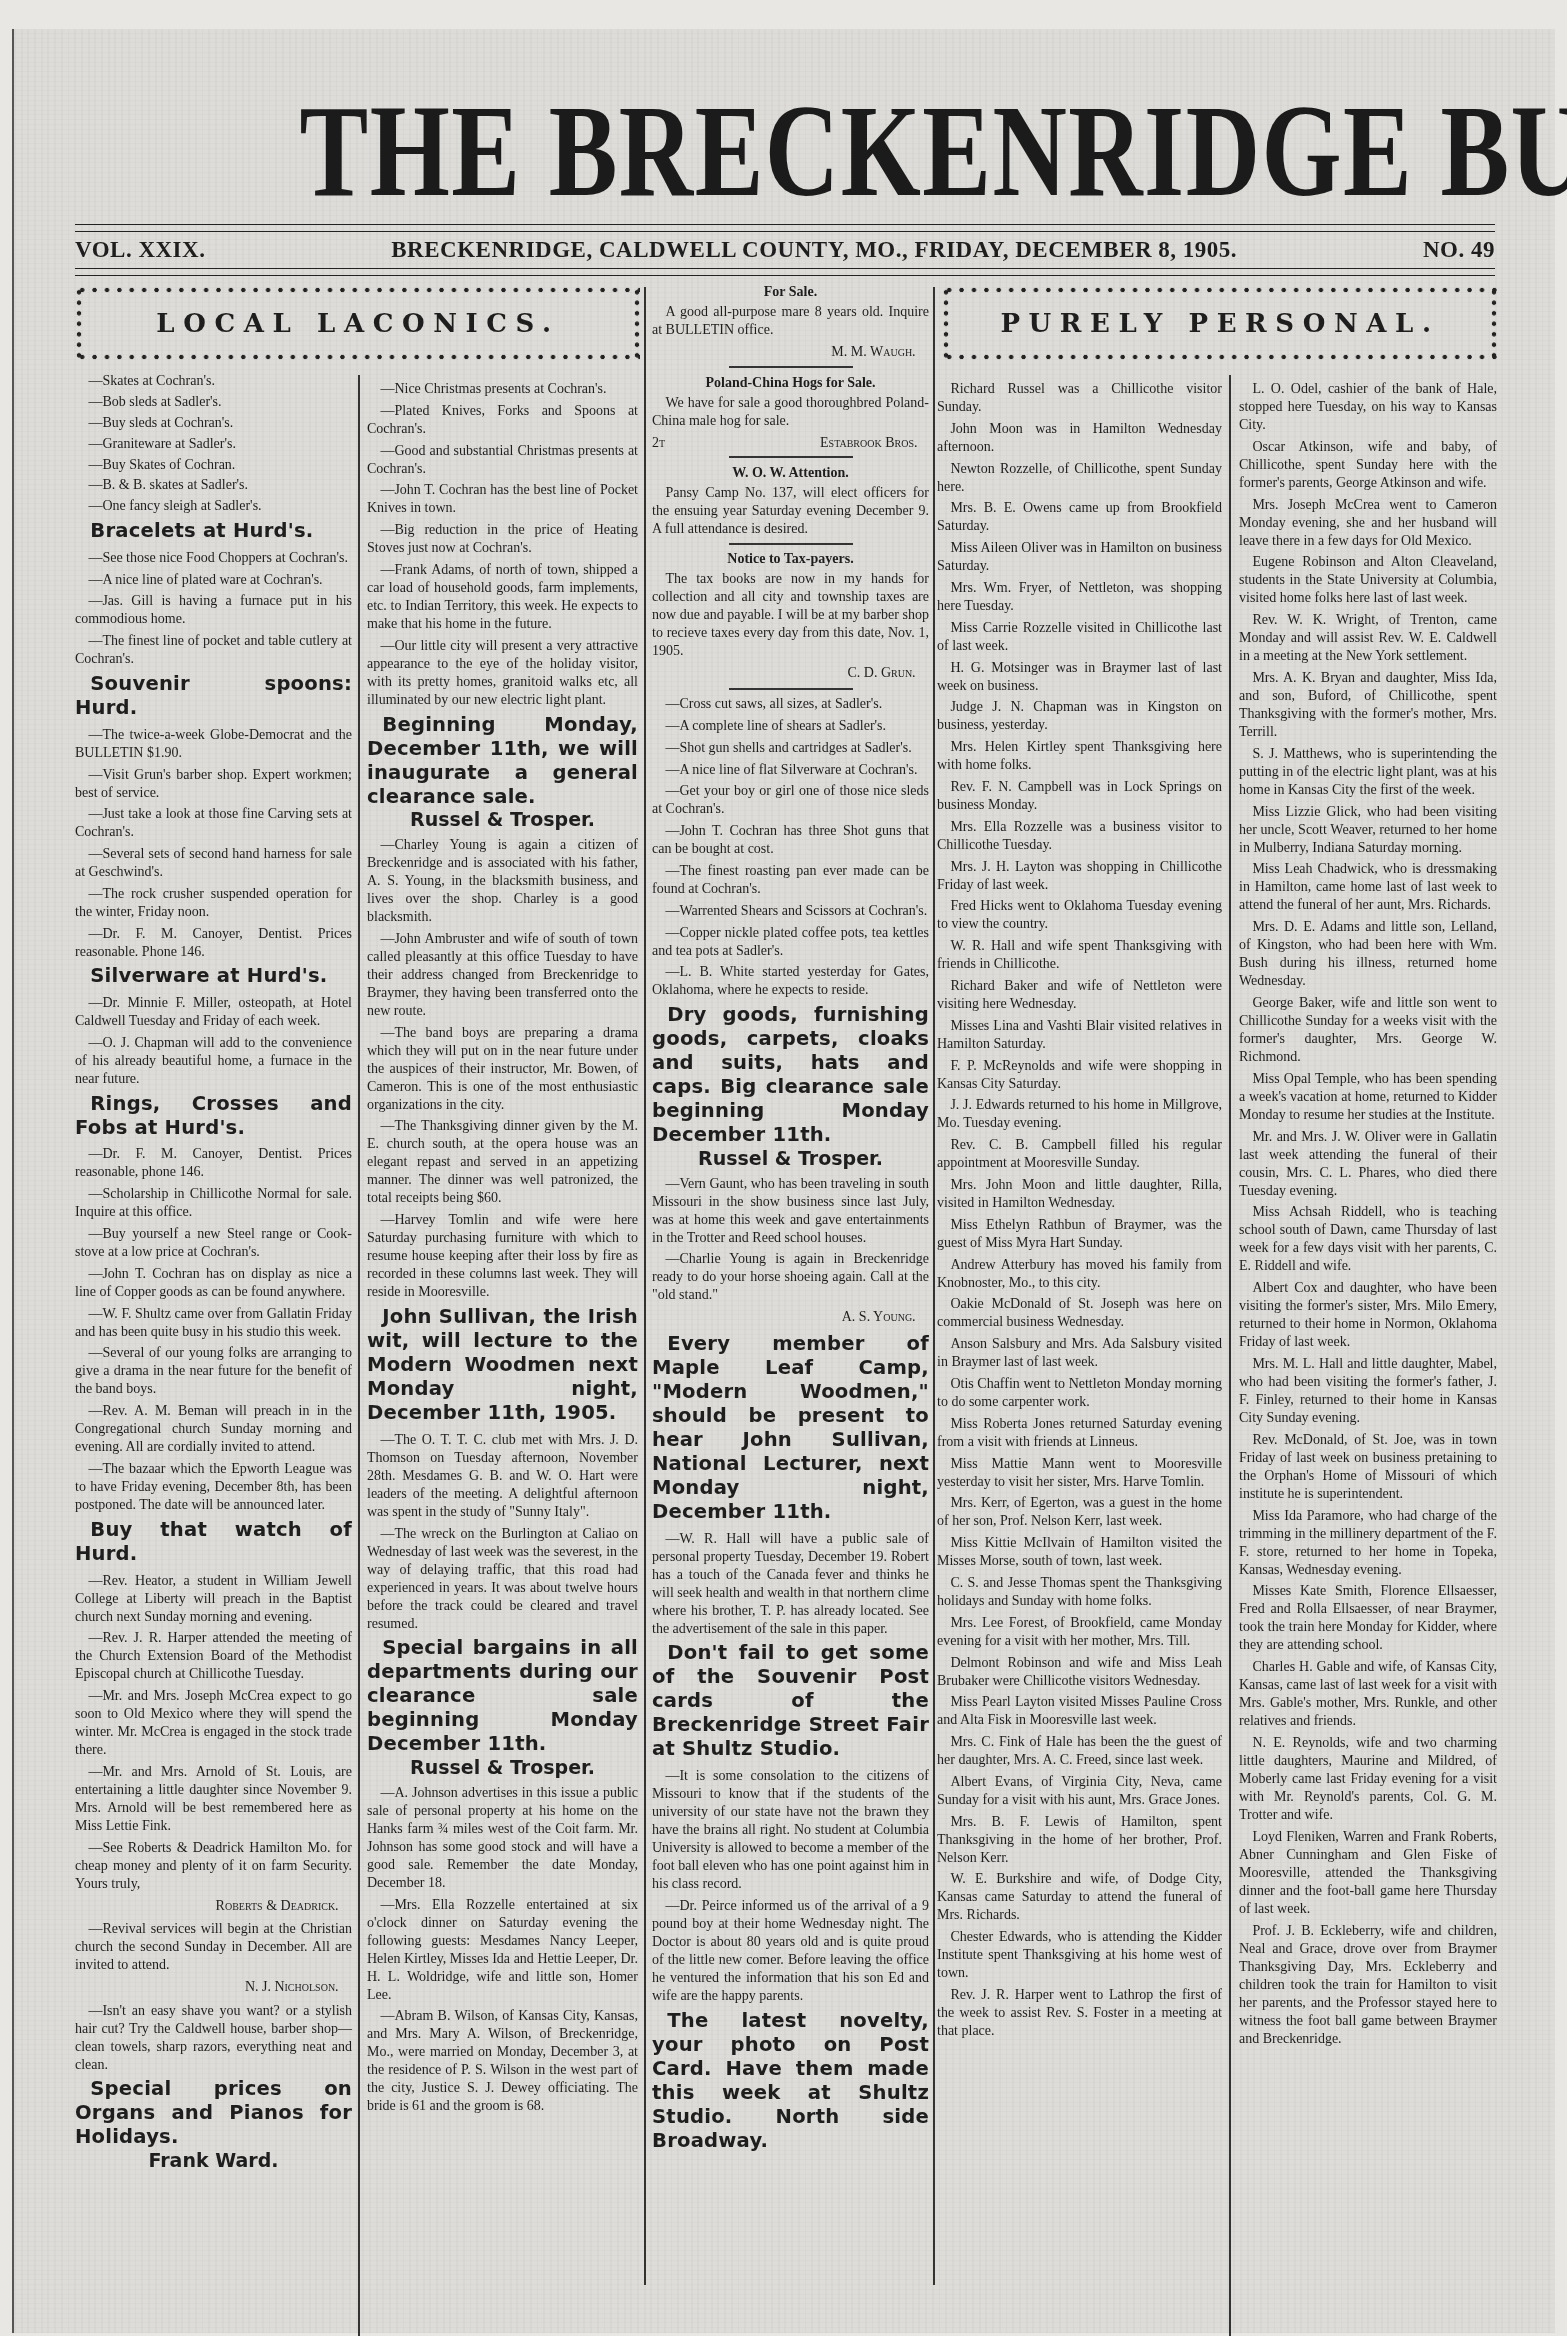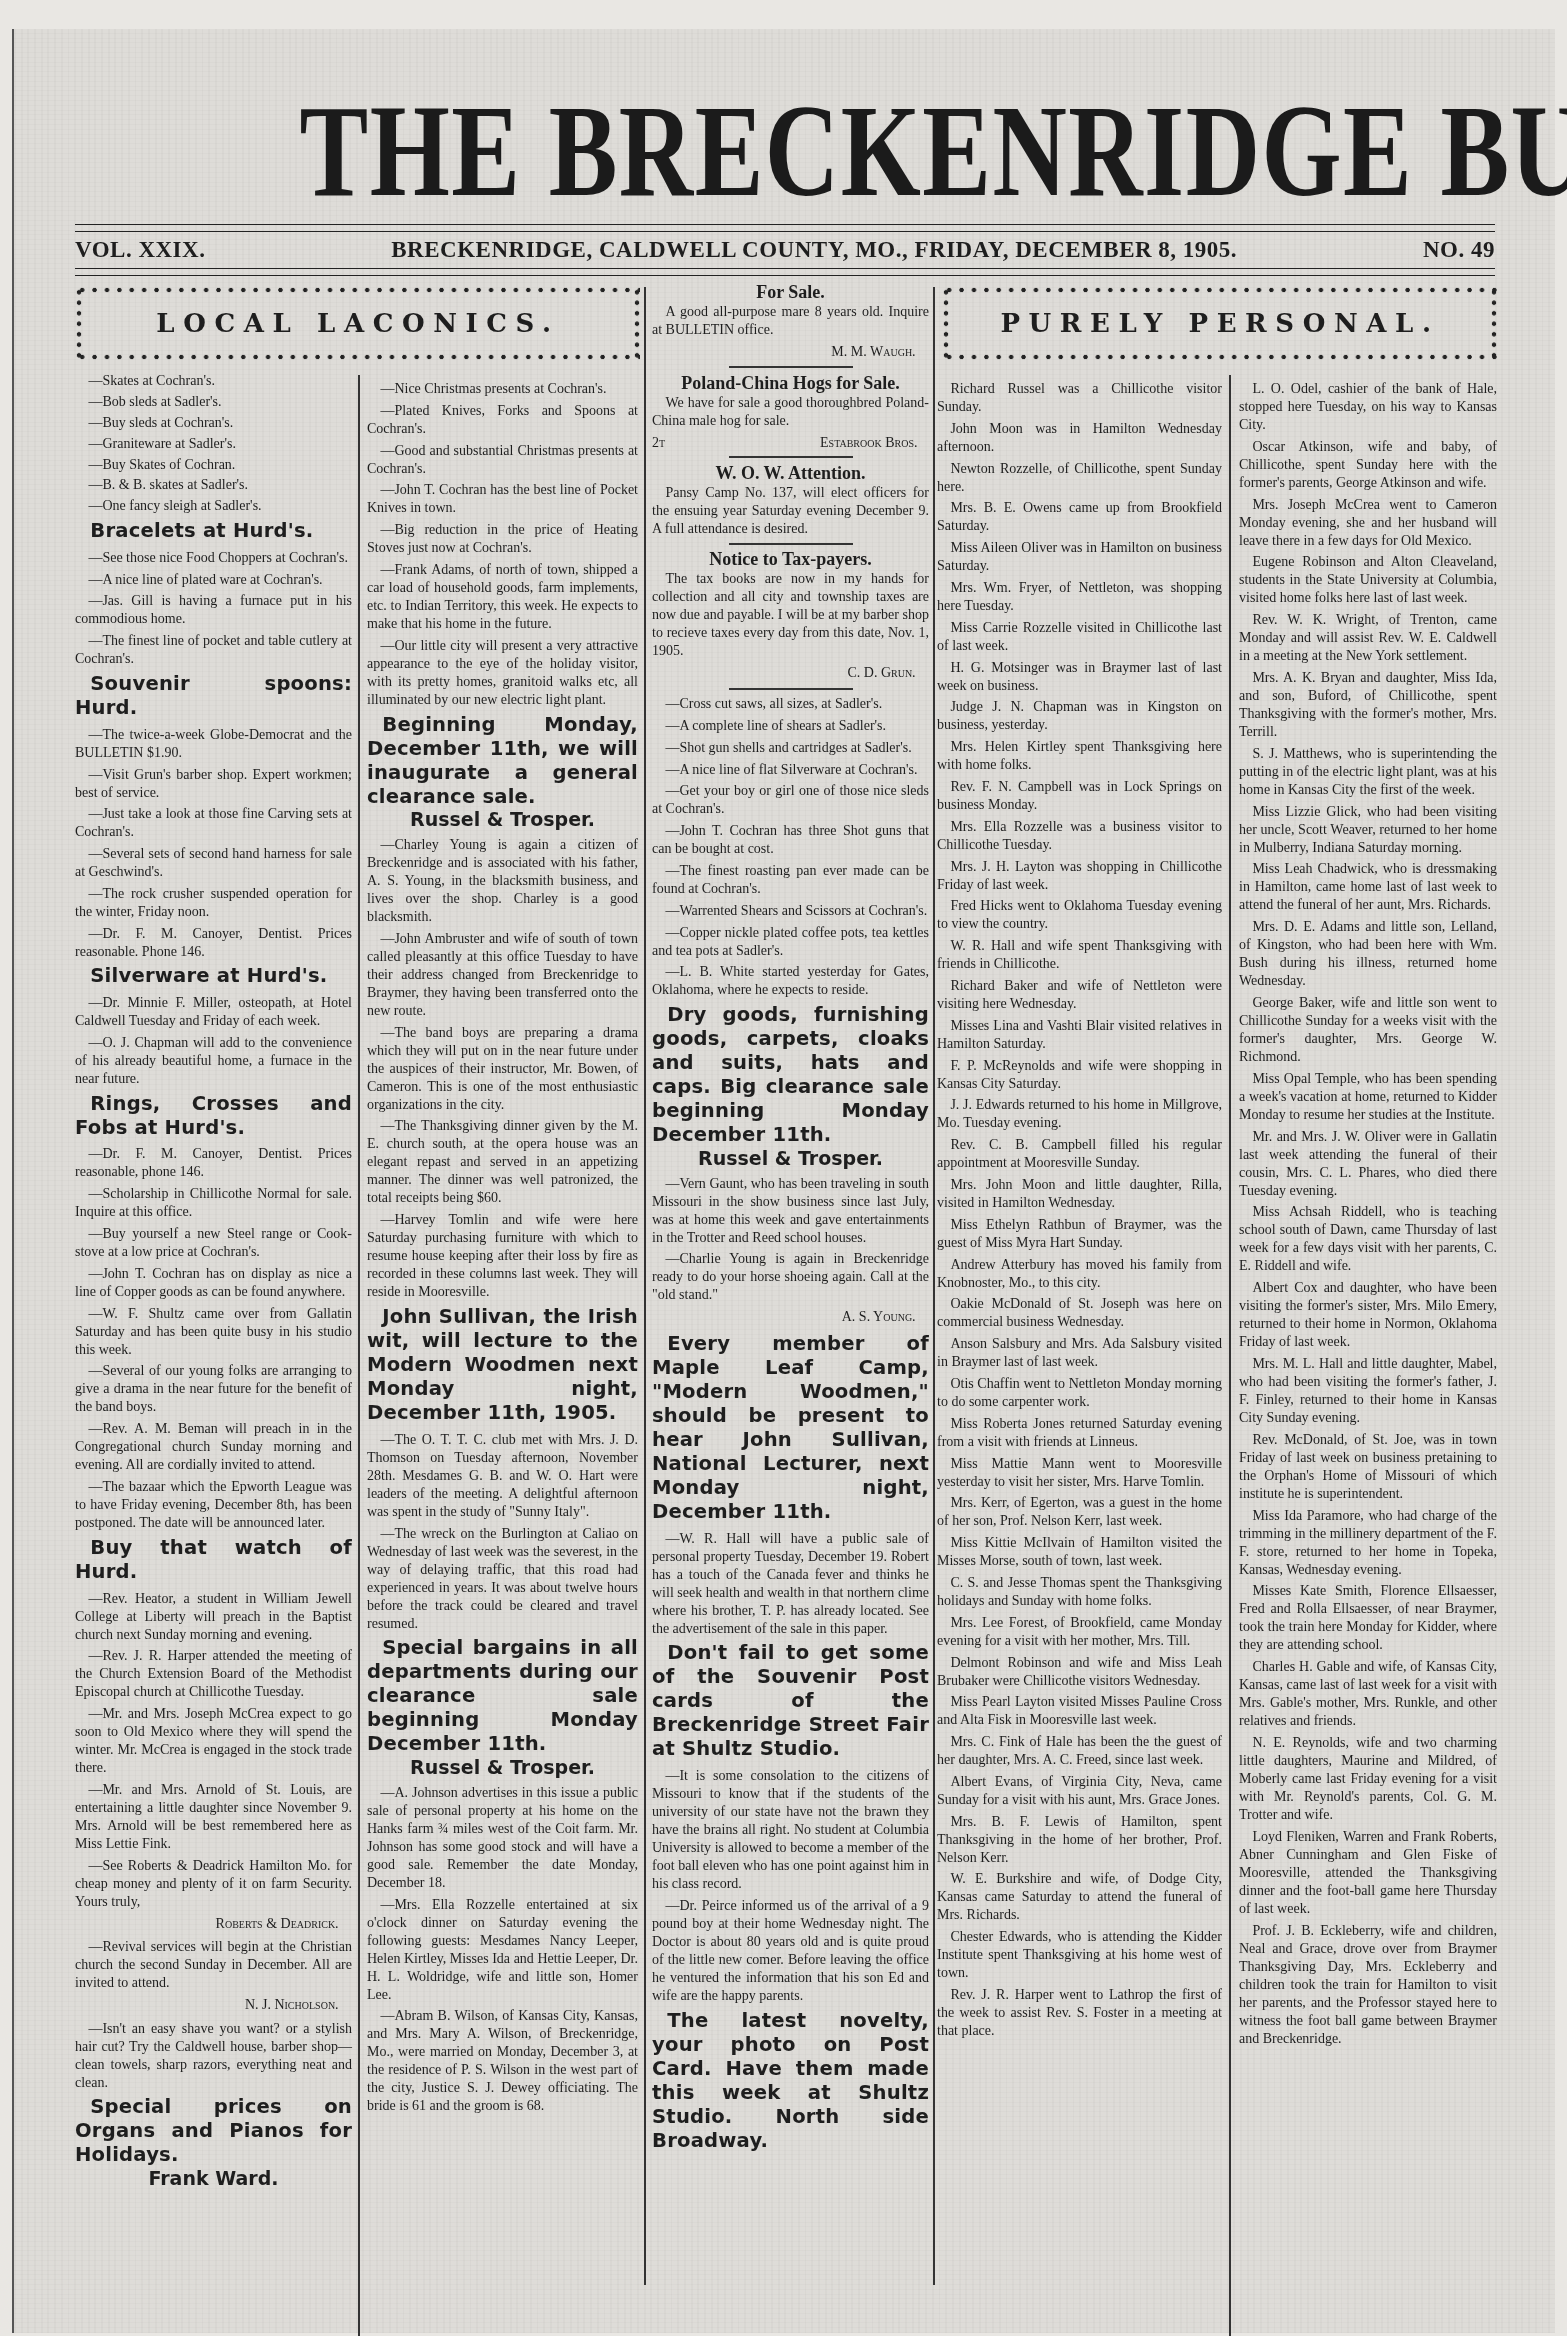--- a/index.html
+++ b/index.html
@@ -61,21 +61,21 @@
   .hdr-left { left:76px; width:564px; }
   .hdr-right { left:943px; width:554px; }
   p { margin:0 0 3.8px 0; text-indent:13.4px; }
   .short p, p.short { text-indent:13.4px; margin:0 0 2.9px 0; }
   .display {
     font-family:"DejaVu Sans", sans-serif; font-weight:bold; font-size:19.6px; line-height:24px;
     margin:3.8px 0 5.7px 0; text-indent:15.3px; text-align:justify; letter-spacing:0.2px;
   }
   .sig { text-align:right; font-variant:small-caps; margin:0 13.4px 5.7px 0; text-indent:0; }
   .sig-center { text-align:center; font-family:"DejaVu Sans", sans-serif; font-weight:bold; font-size:19px; margin:-3.8px 0 7.6px 0; text-indent:0;}
-  .notice-title { text-align:center; font-weight:bold; font-size:18px; margin:0 0 1.9px 0; text-indent:0; }
+  .notice-title { text-align:center; font-weight:bold; font-size:14px; margin:0 0 1.9px 0; text-indent:0; }
   .notice-rule { width:124px; height:1.9px; background:#333; margin:4.8px auto 5.7px; }
   .sig2 { display:flex; justify-content:space-between; text-indent:0; font-variant:small-caps; margin:0 11.5px 3.8px 0;gap:24px; }
 </style>
 </head>
 <body>
 
 <div class="page"></div>
 
 <div class="masthead"><span>THE BRECKENRIDGE BULLETIN</span></div>
 <div class="rule-double" style="top:224px"></div>
@@ -123,21 +123,21 @@
     <p>—The rock crusher suspended operation for the winter, Friday noon.</p>
     <p>—Dr. F. M. Canoyer, Dentist. Prices reasonable. Phone 146.</p>
     <div class="display">Silverware at Hurd's.</div>
     <p>—Dr. Minnie F. Miller, osteopath, at Hotel Caldwell Tuesday and Friday of each week.</p>
     <p>—O. J. Chapman will add to the convenience of his already beautiful home, a furnace in the near future.</p>
     <div class="display">Rings, Crosses and Fobs at Hurd's.</div>
     <p>—Dr. F. M. Canoyer, Dentist. Prices reasonable, phone 146.</p>
     <p>—Scholarship in Chillicothe Normal for sale. Inquire at this office.</p>
     <p>—Buy yourself a new Steel range or Cook-stove at a low price at Cochran's.</p>
     <p>—John T. Cochran has on display as nice a line of Copper goods as can be found anywhere.</p>
-    <p>—W. F. Shultz came over from Gallatin Saturday and has been quite busy in his studio this week.</p>
+    <p>—W. F. Shultz came over from Gallatin Friday and has been quite busy in his studio this week.</p>
     <p>—Several of our young folks are arranging to give a drama in the near future for the benefit of the band boys.</p>
     <p>—Rev. A. M. Beman will preach in in the Congregational church Sunday morning and evening. All are cordially invited to attend.</p>
     <p>—The bazaar which the Epworth League was to have Friday evening, December 8th, has been postponed. The date will be announced later.</p>
     <div class="display">Buy that watch of Hurd.</div>
     <p>—Rev. Heator, a student in William Jewell College at Liberty will preach in the Baptist church next Sunday morning and evening.</p>
     <p>—Rev. J. R. Harper attended the meeting of the Church Extension Board of the Methodist Episcopal church at Chillicothe Tuesday.</p>
     <p>—Mr. and Mrs. Joseph McCrea expect to go soon to Old Mexico where they will spend the winter. Mr. McCrea is engaged in the stock trade there.</p>
     <p>—Mr. and Mrs. Arnold of St. Louis, are entertaining a little daughter since November 9. Mrs. Arnold will be best remembered here as Miss Lettie Fink.</p>
     <p>—See Roberts &amp; Deadrick Hamilton Mo. for cheap money and plenty of it on farm Security. Yours truly,</p>
     <p class="sig">Roberts &amp; Deadrick.</p>

